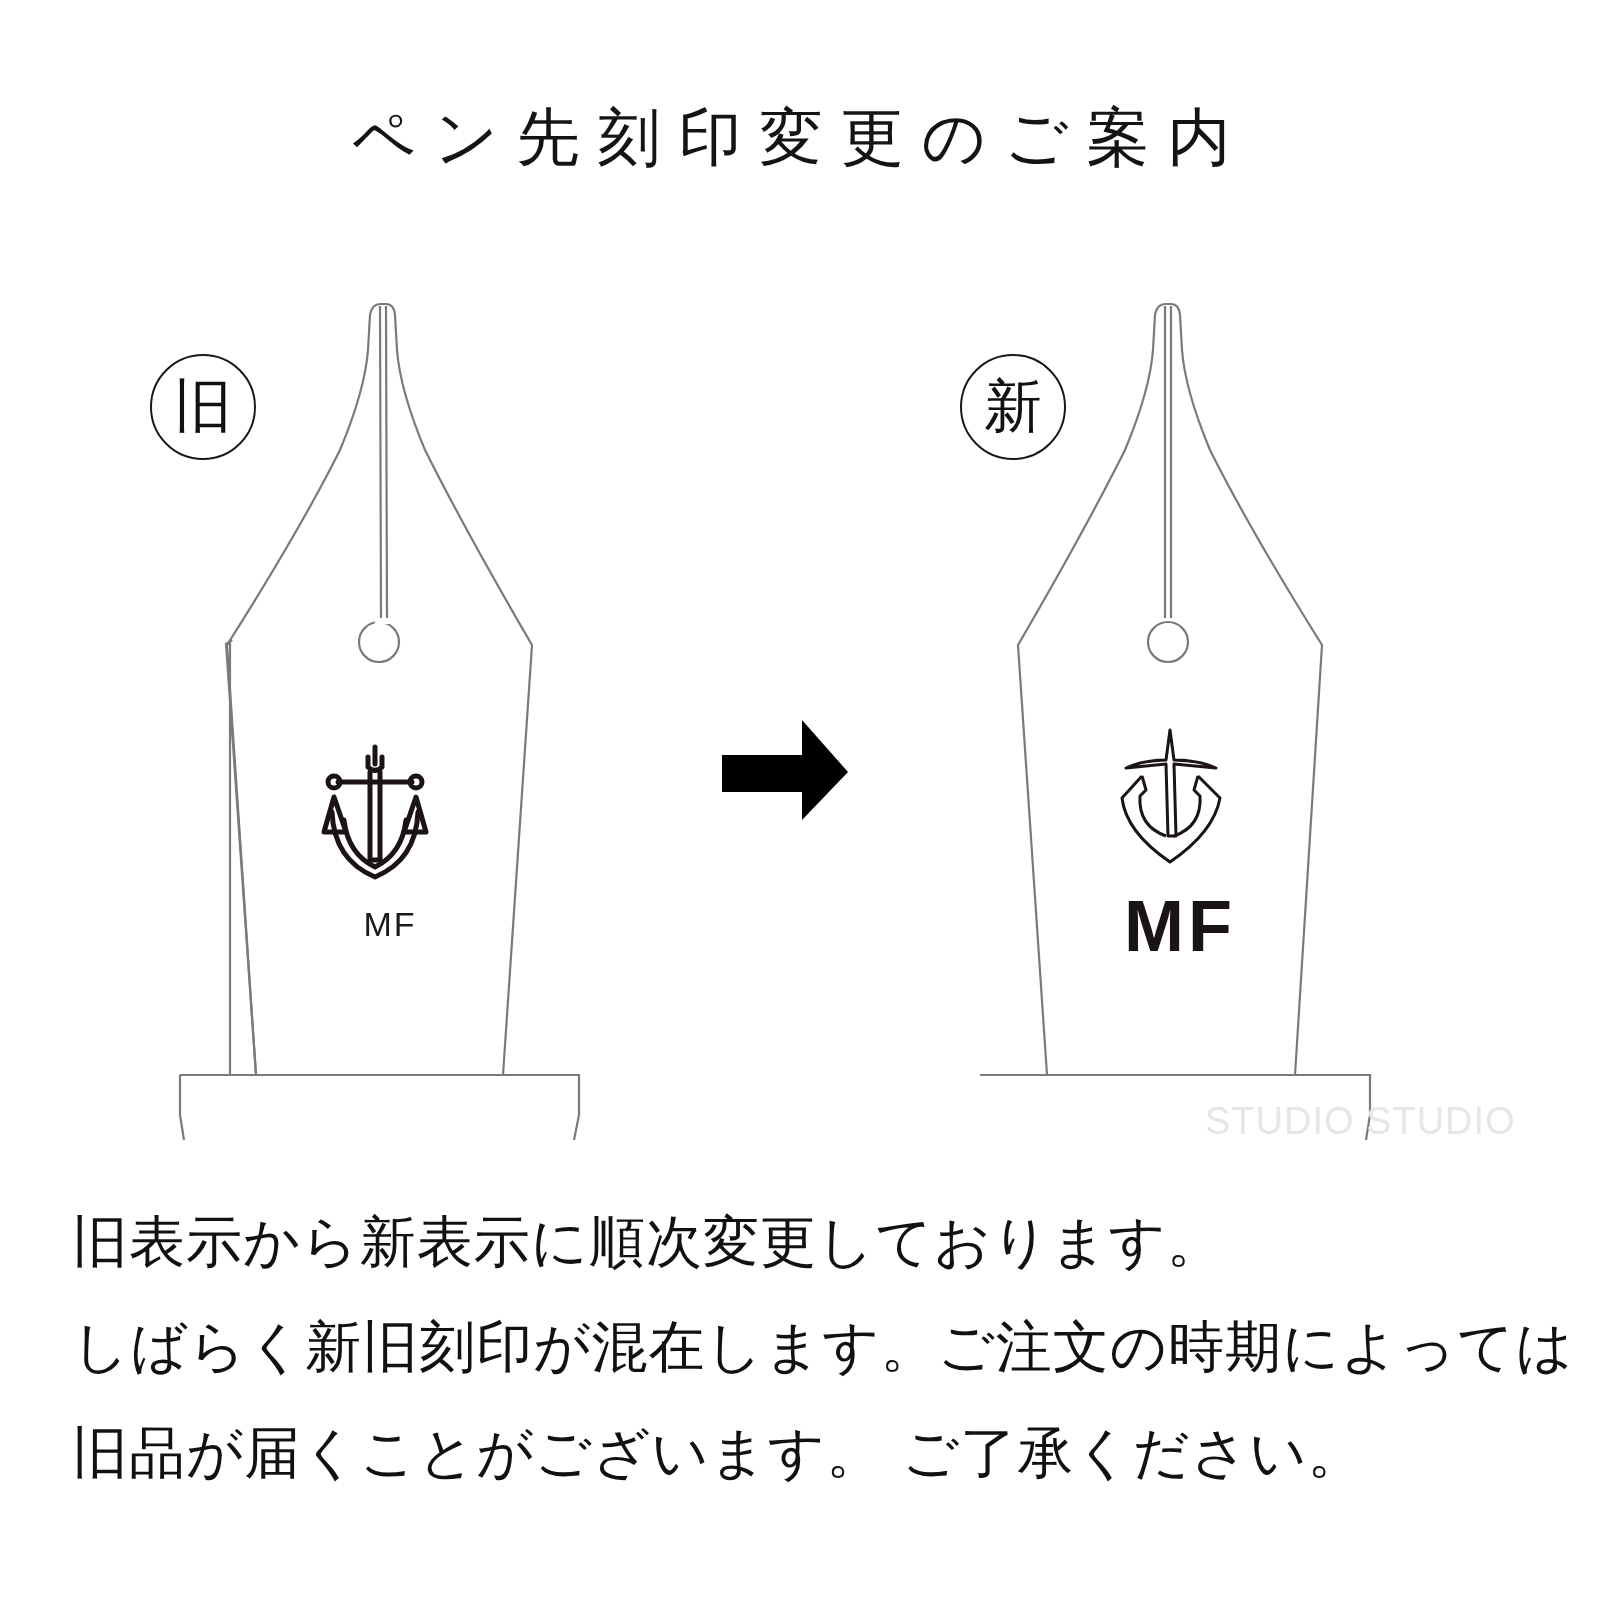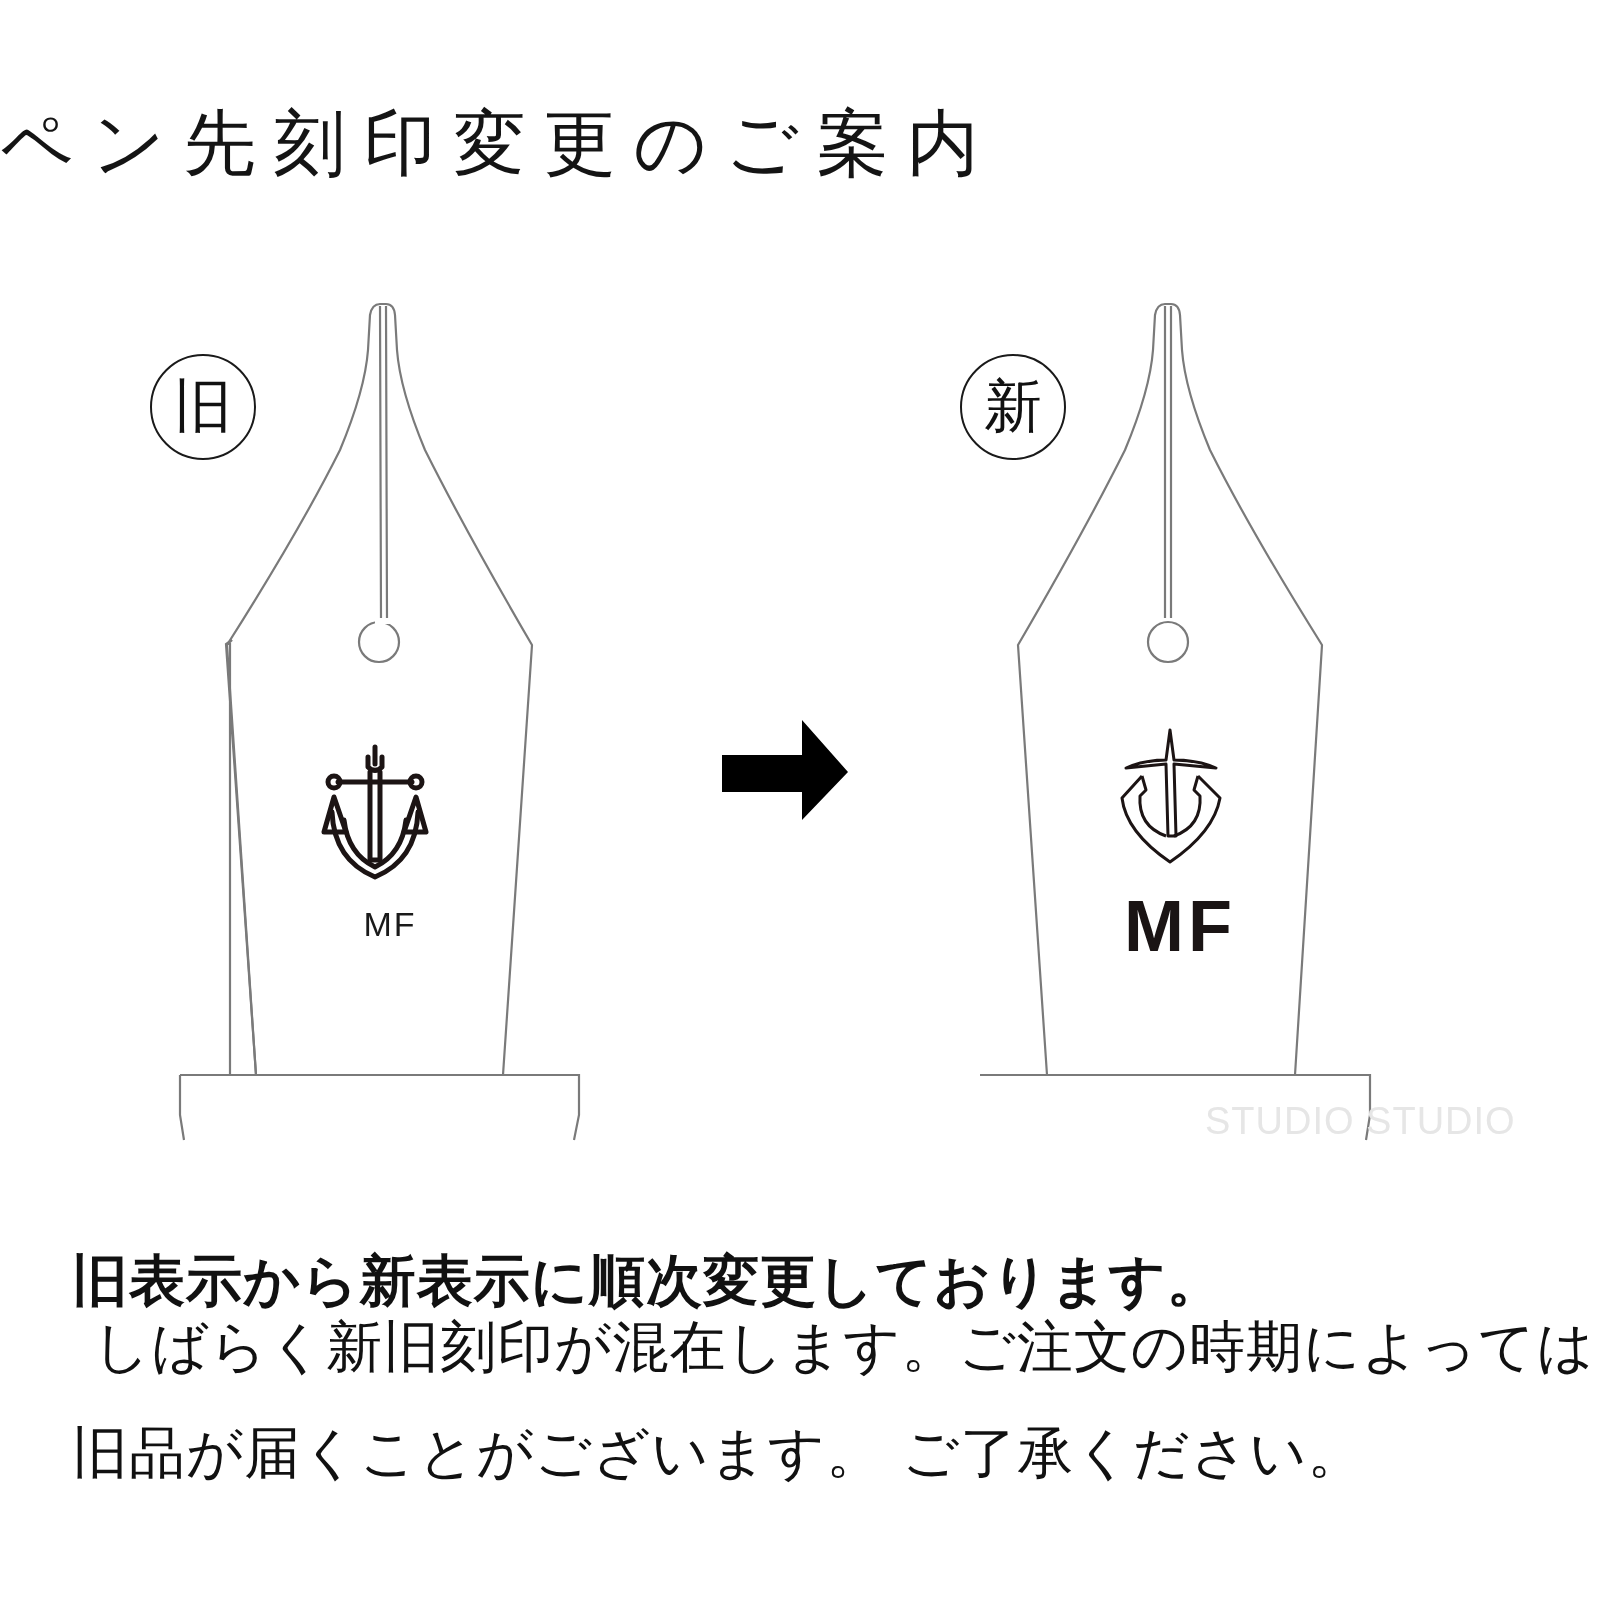--- a/index.html
+++ b/index.html
@@ -1,23 +1,24 @@
 <!DOCTYPE html>
 <html><head>
   <meta charset="utf-8">
   <style>
     html, body { margin: 0; padding: 0; background: #ffffff; }
     body {
       width: 1600px; height: 1600px; position: relative; overflow: hidden;
       font-family: "DejaVu Sans", "Liberation Sans", sans-serif; color: #111111;
     }
     .title {
-      position: absolute; left: 0; top: 88px; width: 1600px; text-align: left;
-      font-size: 72px; letter-spacing: 18px; font-weight: 300; line-height: 110px;
+      position: absolute; left: 0; top: 88px; width: 1600px; text-align: center;
+      font-size: 63px; letter-spacing: 18px; font-weight: 300; line-height: 110px;
       color: #141414;
+      font-family: Liberation Mono, monospace;
     }
     .nib { position: absolute; top: 300px; width: 440px; height: 860px; }
     .nib svg { position: absolute; left: 0; top: 0; }
     .nib.old { left: 170px; }
     .nib.new { left: 980px; }
     .badge {
       position: absolute; width: 106px; height: 106px; border-radius: 50%;
       border: 2px solid #1a1a1a; box-sizing: border-box;
       display: flex; align-items: center; justify-content: center;
       font-size: 58px; font-weight: 300; color: #111;
@@ -34,22 +35,22 @@
     }
     .arrow { position: absolute; left: 722px; top: 720px; }
     .watermark {
       position: absolute; left: 1205px; top: 1100px; font-size: 38px;
       color: #e6e6e6; letter-spacing: 1px; font-family: "Liberation Sans", sans-serif;
     }
     .notice {
       position: absolute; left: 72px; font-size: 56px; font-weight: 300; color: #111;
       white-space: nowrap; letter-spacing: 1px; line-height: 70px;
     }
-    .l1 { top: 1246px; font-weight: bold; }
-    .l2 { top: 1312px; margin-left: 21px; }
+    .l1 { top: 1207px; }
+    .l2 { top: 1312px; }
     .l3 { top: 1418px; }
   </style>
 </head>
 <body>
 
 <div class="title">ペン先刻印変更のご案内</div>
 
 <div class="badge old">
   <span>旧</span>
 </div>

